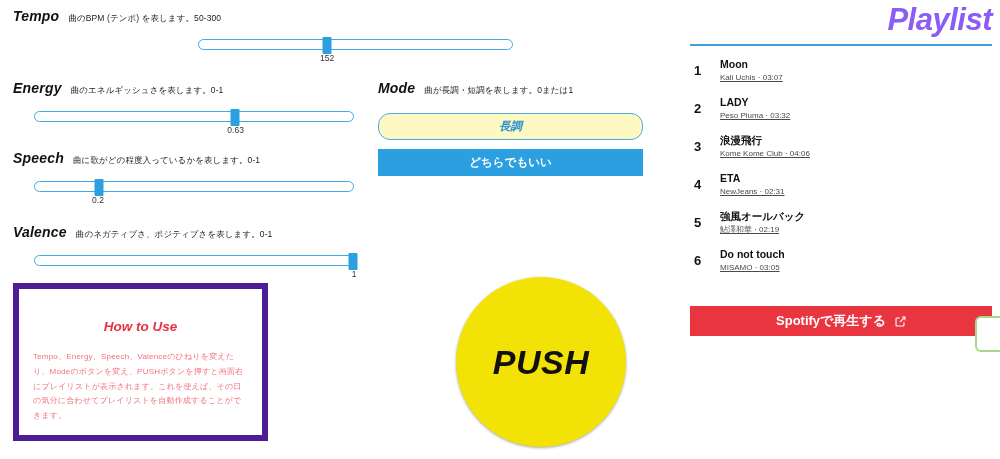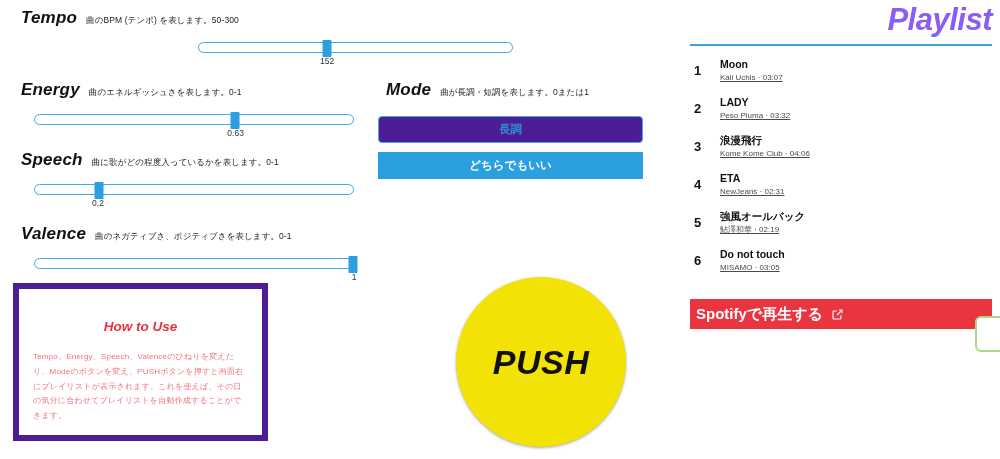--- a/index.html
+++ b/index.html
@@ -13,22 +13,22 @@
     color: #111;
   }
   .page { position: relative; width: 1000px; height: 459px; }
 
   
   .controls { position: absolute; left: 0; top: 0; width: 670px; height: 459px; }
 
   .param { position: absolute; }
   .param-head { display: flex; align-items: baseline; gap: 9px; white-space: nowrap; }
   .param-title {
-    font-style: italic; font-weight: bold; font-size: 17px;
-    letter-spacing: 0.2px; color: #111; margin-left: 8px;
+    font-style: italic; font-weight: bold; font-size: 14px;
+    letter-spacing: 0.2px; color: #111;
   }
   .param-desc { font-size: 8.5px; color: #222; letter-spacing: 0.1px; }
 
   
   .slider-wrap { position: relative; margin-top: 14px; }
   .slider-track {
     position: relative; height: 11px; border: 1px solid #3fa9e8;
     border-radius: 6px; background: #ffffff;
   }
   .slider-thumb {
@@ -37,24 +37,24 @@
   }
   .slider-value {
     position: absolute; top: 14px; font-size: 8.5px; color: #333;
     transform: translateX(-50%); white-space: nowrap;
   }
 
   
   .mode-block { position: absolute; left: 378px; top: 80px; width: 265px; }
   .mode-btns { display: flex; gap: 9px; margin-top: 16px; }
   .mode-btn {
-    flex: 1; height: 27px; border: 1px solid #4aa9e0; background: #4c1d95;
+    flex: 1; height: 27px; border: 1px solid #4aa9e0; background: #fef9c3;
     color: #2b8fd0; font-size: 11.5px; font-weight: bold;
     display: flex; align-items: center; justify-content: center;
-    cursor: pointer; border-radius: 4px;
+    cursor: pointer; border-radius: 12px; font-style: italic;
   }
   .mode-btn-any {
     margin-top: 9px; width: 100%; height: 27px; border: none;
     background: #2b9fe0; color: #ffffff; font-size: 11.5px; font-weight: bold;
     display: flex; align-items: center; justify-content: center; cursor: pointer;
   }
 
   
   .howto {
     position: absolute; left: 13px; top: 283px; width: 255px; height: 158px;
@@ -89,23 +89,23 @@
   .pl-rule { height: 2px; background: #3fa0dd; margin-top: 6px; width: 302px; }
 
   .tracks { margin-top: 11px; }
   .track { display: flex; align-items: flex-start; gap: 14px; height: 38px; padding-left: 4px; }
   .track-num { font-size: 13px; font-weight: bold; color: #111; width: 12px; padding-top: 6px; }
   .track-info { display: flex; flex-direction: column; }
   .track-name { font-size: 10.5px; font-weight: bold; color: #111; line-height: 1.45; }
   .track-meta { font-size: 8px; color: #4a4a4a; line-height: 1.6; text-decoration: underline; }
 
   .spotify-btn {
-    margin-top: 14px; width: 302px; height: 30px; background: #e8353f;
-    border: none; color: #fff; font-size: 15px; font-weight: bold;
-    display: flex; align-items: center; gap: 9px;
+    margin-top: 21px; width: 302px; height: 30px; background: #e8353f;
+    border: none; color: #fff; font-size: 13px; font-weight: bold;
+    display: flex; align-items: center; justify-content: center; gap: 9px;
     cursor: pointer;
   }
   .ext-icon { display: inline-flex; }
 
   .green-box {
     position: absolute; left: 975px; top: 316px; width: 40px; height: 36px;
     border: 2px solid #a8d88a; border-radius: 6px; background: #ffffff;
   }
 </style>
 </head>

